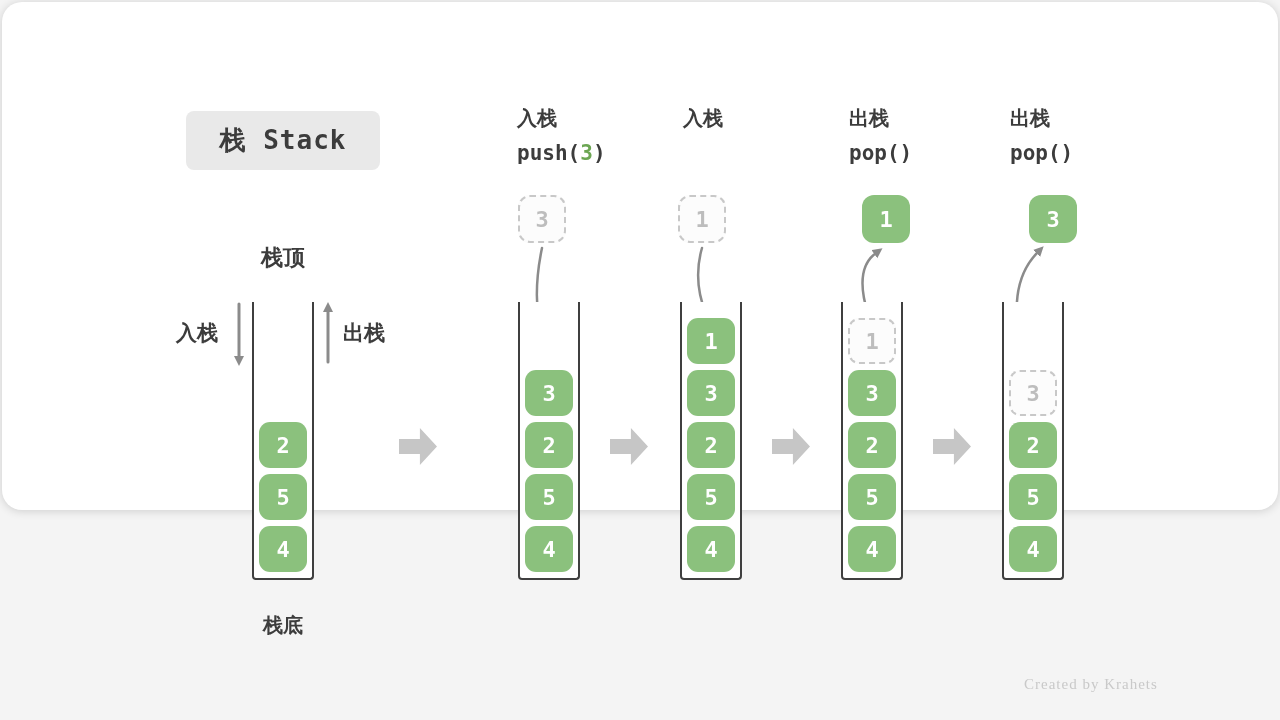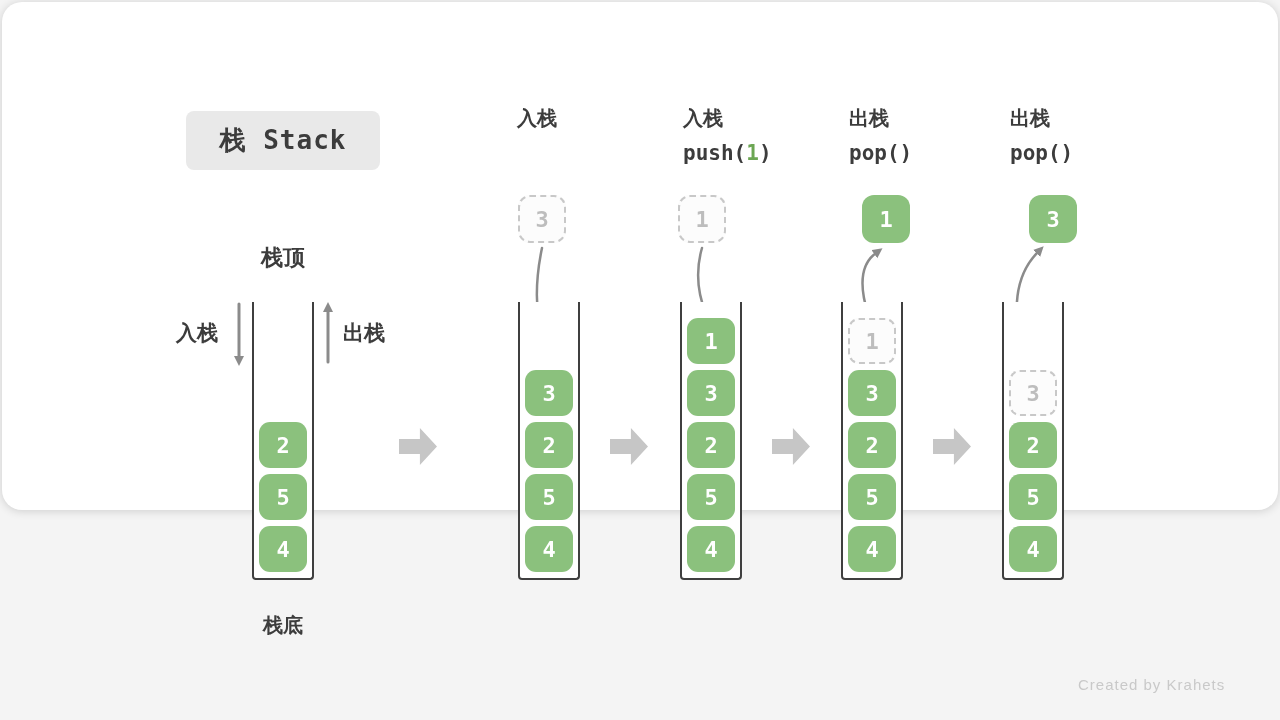--- a/index.html
+++ b/index.html
@@ -89,39 +89,39 @@
   }
   .ba1{left:399px}.ba2{left:610px}.ba3{left:772px}.ba4{left:933px}
 
   
   svg.overlay{position:absolute;left:0;top:0;width:1280px;height:720px;pointer-events:none;}
   .curve{stroke:var(--arrow-gray);stroke-width:2.5;fill:none;stroke-linecap:round;}
   .straight{stroke:var(--arrow-gray);stroke-width:3;fill:none;stroke-linecap:round;}
   .arrowhead{fill:var(--arrow-gray);}
 
   .watermark{
-    position:absolute;left:1078px;top:676px;width:165px;
-    font-family:Liberation Sans, sans-serif;
+    position:absolute;left:1024px;top:676px;width:165px;
+    font-family:Liberation Serif, serif;
     font-size:15px;color:#C9C9C9;letter-spacing:1px;white-space:nowrap;
   }
 </style>
 </head>
 <body>
 
 <div class="card">
 <div class="canvas">
 
   <div class="title-box">栈 Stack</div>
 
   <div class="op op1">
     <div class="op-label">入栈</div>
+    <div class="op-code"><span>push(</span><span class="arg">3</span><span>)</span></div>
   </div>
   <div class="op op2">
     <div class="op-label">入栈</div>
-    <div class="op-code"><span>push(</span><span class="arg">1</span><span>)</span></div>
   </div>
   <div class="op op3">
     <div class="op-label">出栈</div>
     <div class="op-code"><span>pop(</span><span class="arg"></span><span>)</span></div>
   </div>
   <div class="op op4">
     <div class="op-label">出栈</div>
     <div class="op-code"><span>pop(</span><span class="arg"></span><span>)</span></div>
   </div>
 

